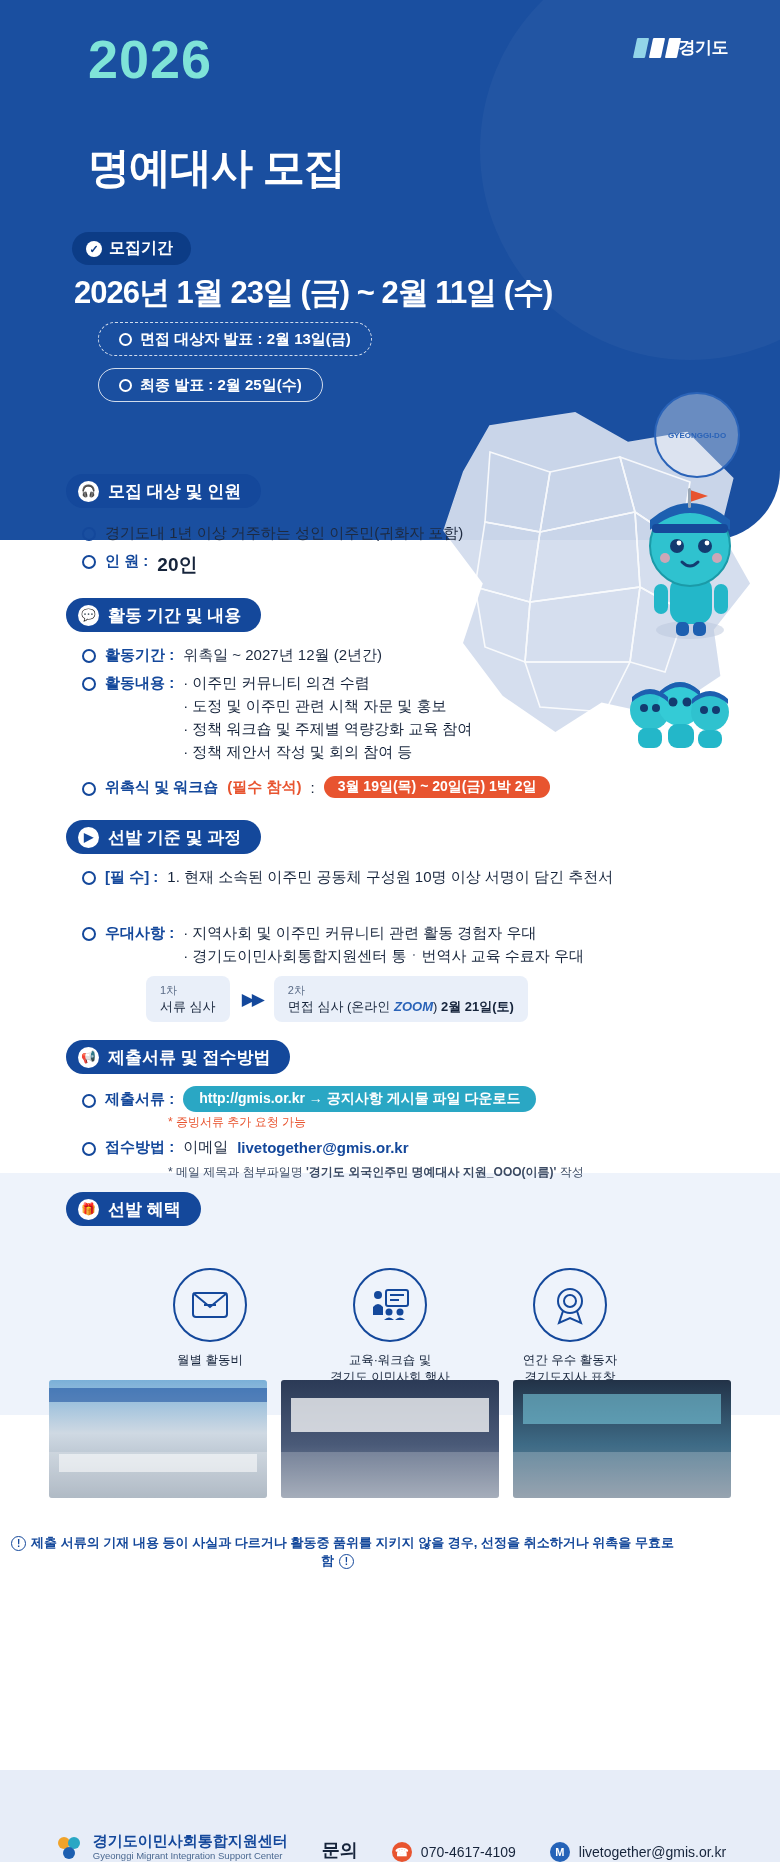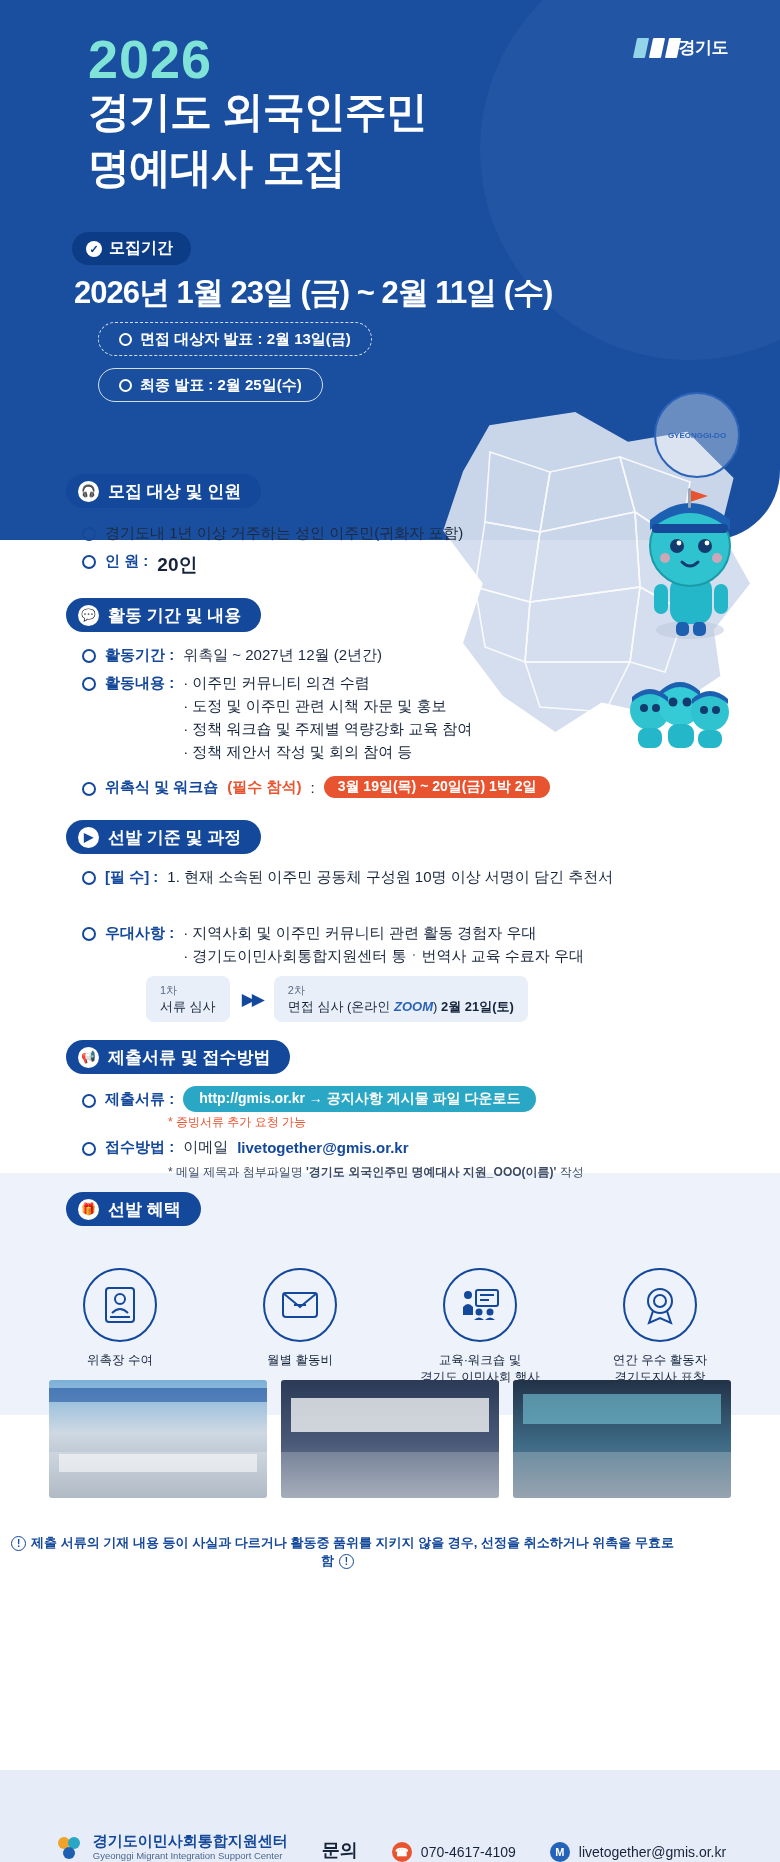--- a/index.html
+++ b/index.html
@@ -241,21 +241,20 @@
   <div class="header">
     <div class="logo-gg">
       <span class="logo-marks">
           <i></i>
           <i></i>
           <i></i>
         </span>
       <span class="logo-text">경기도</span>
     </div>
     <div class="year">2026</div>
-    <div class="title1">경기도 외국인주민</div>
     <div class="title2">명예대사 모집</div>
 
     <div class="pill-label">
       <span class="check-circle">✓</span>
       <span>모집기간</span>
     </div>
     <div class="period">2026년 1월 23일 (금) ~ 2월 11일 (수)</div>
 
     <div class="sub-pill sp1">
       <span class="ring"></span>
@@ -430,31 +429,20 @@
   </div>
 
   <div class="sec-head" style="top:1192px;">
     <span class="sec-icon">🎁</span>
     <span>선발 혜택</span>
   </div>
 
   <div class="benefits" style="top:1232px;">
     <div class="benefit">
       <div class="circle">
-        <svg width="38" height="40" viewBox="0 0 38 40">
-            <rect x="5" y="3" width="28" height="34" rx="3" fill="none" stroke="#14489b" stroke-width="2"></rect>
-            <circle cx="19" cy="14" r="5" fill="none" stroke="#14489b" stroke-width="2"></circle>
-            <path d="M11 28 q8-8 16 0" fill="none" stroke="#14489b" stroke-width="2"></path>
-            <rect x="9" y="31" width="20" height="2" fill="#14489b"></rect>
-          </svg>
-      </div>
-      <div class="cap">위촉장 수여</div>
-    </div>
-    <div class="benefit">
-      <div class="circle">
         <svg width="40" height="34" viewBox="0 0 40 34">
             <rect x="3" y="5" width="34" height="24" rx="3" fill="none" stroke="#14489b" stroke-width="2"></rect>
             <path d="M3 5 L20 19 L37 5" fill="none" stroke="#14489b" stroke-width="2"></path>
             <path d="M14 17 L26 17" stroke="#14489b" stroke-width="2"></path>
           </svg>
       </div>
       <div class="cap">월별 활동비</div>
     </div>
     <div class="benefit">
       <div class="circle">

